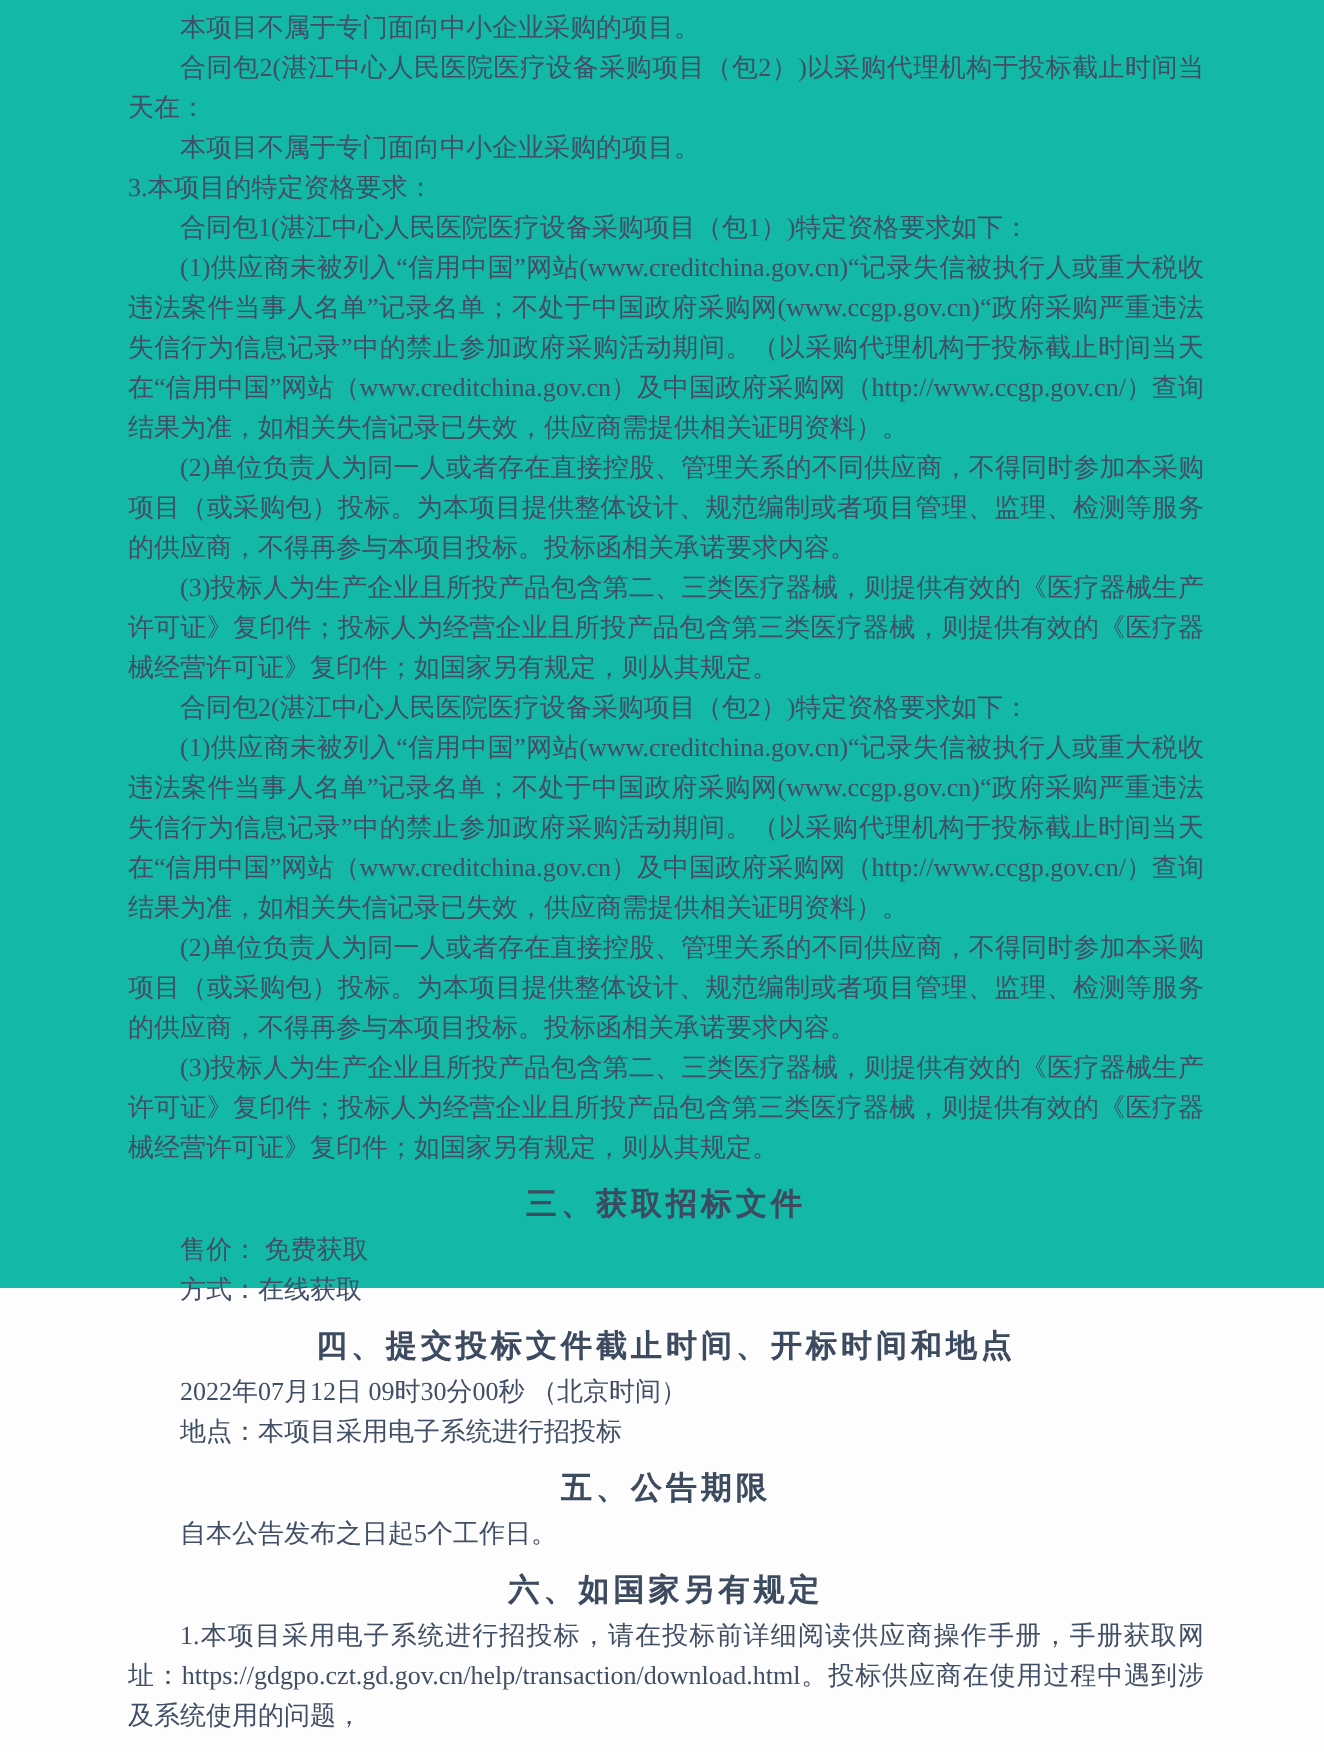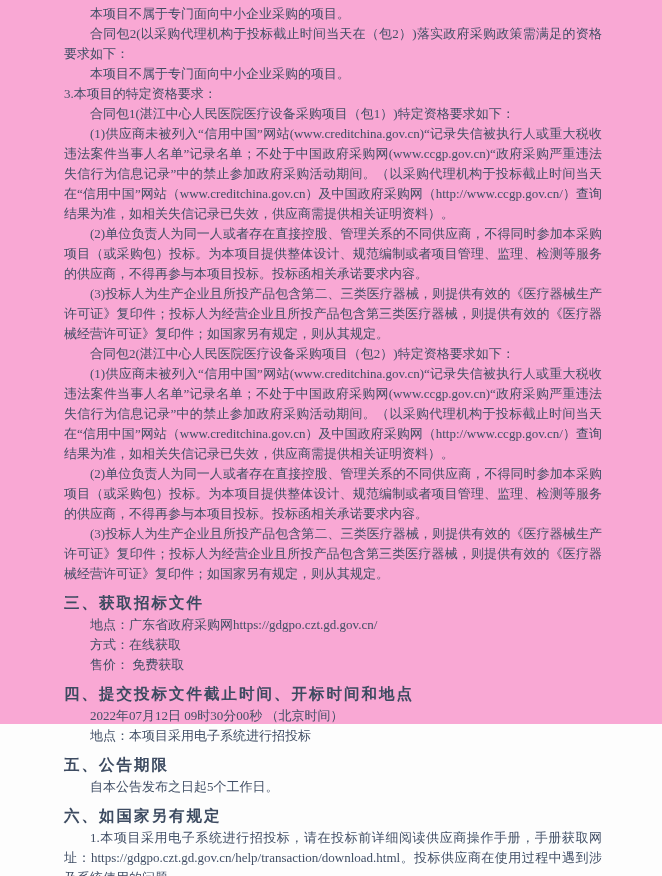--- a/index.html
+++ b/index.html
@@ -9,24 +9,24 @@
   body {
     width: 662px;
     height: 876px;
     background: #fdfdfd;
     overflow: hidden;
     font-family: "Liberation Serif", "DejaVu Serif", serif;
   }
   .doc-page {
     box-sizing: border-box;
     width: 662px;
-    height: 724px;
+    height: 644px;
     padding: 4px 60px 0 64px;
     color: #414f66;
-    background: #f9a8d4;
+    background: #14b8a6;
   }
   .doc-body {
     font-size: 13px;
     line-height: 20px;
     text-align: justify;
     text-justify: inter-ideograph;
   }
   .doc-p {
     margin: 0;
     text-indent: 2em;
@@ -36,44 +36,43 @@
     text-indent: 0;
   }
   .doc-h {
     margin: 7px 0 0 0;
     font-size: 15.5px;
     line-height: 24px;
     font-weight: bold;
     letter-spacing: 2px;
     color: #3d4b61;
     text-indent: 0;
-    text-align: left;
+    text-align: center;
   }
 </style>
 </head>
 <body style="background: rgb(253, 253, 253);">
 
 <div class="doc-page" style="color: rgb(65, 79, 102);">
   <div class="doc-body">
       <p class="doc-p">本项目不属于专门面向中小企业采购的项目。</p>
-      <p class="doc-p">合同包2(以采购代理机构于投标截止时间当天在（包2）)落实政府采购政策需满足的资格要求如下：</p>
+      <p class="doc-p">合同包2(湛江中心人民医院医疗设备采购项目（包2）)以采购代理机构于投标截止时间当天在：</p>
       <p class="doc-p">本项目不属于专门面向中小企业采购的项目。</p>
       <p class="doc-p no-indent">3.本项目的特定资格要求：</p>
       <p class="doc-p">合同包1(湛江中心人民医院医疗设备采购项目（包1）)特定资格要求如下：</p>
       <p class="doc-p">(1)供应商未被列入“信用中国”网站(www.creditchina.gov.cn)“记录失信被执行人或重大税收违法案件当事人名单”记录名单；不处于中国政府采购网(www.ccgp.gov.cn)“政府采购严重违法失信行为信息记录”中的禁止参加政府采购活动期间。（以采购代理机构于投标截止时间当天在“信用中国”网站（www.creditchina.gov.cn）及中国政府采购网（http://www.ccgp.gov.cn/）查询结果为准，如相关失信记录已失效，供应商需提供相关证明资料）。</p>
       <p class="doc-p">(2)单位负责人为同一人或者存在直接控股、管理关系的不同供应商，不得同时参加本采购项目（或采购包）投标。为本项目提供整体设计、规范编制或者项目管理、监理、检测等服务的供应商，不得再参与本项目投标。投标函相关承诺要求内容。</p>
       <p class="doc-p">(3)投标人为生产企业且所投产品包含第二、三类医疗器械，则提供有效的《医疗器械生产许可证》复印件；投标人为经营企业且所投产品包含第三类医疗器械，则提供有效的《医疗器械经营许可证》复印件；如国家另有规定，则从其规定。</p>
       <p class="doc-p">合同包2(湛江中心人民医院医疗设备采购项目（包2）)特定资格要求如下：</p>
       <p class="doc-p">(1)供应商未被列入“信用中国”网站(www.creditchina.gov.cn)“记录失信被执行人或重大税收违法案件当事人名单”记录名单；不处于中国政府采购网(www.ccgp.gov.cn)“政府采购严重违法失信行为信息记录”中的禁止参加政府采购活动期间。（以采购代理机构于投标截止时间当天在“信用中国”网站（www.creditchina.gov.cn）及中国政府采购网（http://www.ccgp.gov.cn/）查询结果为准，如相关失信记录已失效，供应商需提供相关证明资料）。</p>
       <p class="doc-p">(2)单位负责人为同一人或者存在直接控股、管理关系的不同供应商，不得同时参加本采购项目（或采购包）投标。为本项目提供整体设计、规范编制或者项目管理、监理、检测等服务的供应商，不得再参与本项目投标。投标函相关承诺要求内容。</p>
       <p class="doc-p">(3)投标人为生产企业且所投产品包含第二、三类医疗器械，则提供有效的《医疗器械生产许可证》复印件；投标人为经营企业且所投产品包含第三类医疗器械，则提供有效的《医疗器械经营许可证》复印件；如国家另有规定，则从其规定。</p>
       <h2 class="doc-h" style="color: rgb(61, 75, 97);">三、获取招标文件</h2>
-      <p class="doc-p">地点：广东省政府采购网https://gdgpo.czt.gd.gov.cn/</p>
+      <p class="doc-p">售价：&nbsp;免费获取</p>
       <p class="doc-p">方式：在线获取</p>
-      <p class="doc-p">售价：&nbsp;免费获取</p>
       <h2 class="doc-h" style="color: rgb(61, 75, 97);">四、提交投标文件截止时间、开标时间和地点</h2>
       <p class="doc-p">2022年07月12日&nbsp;09时30分00秒 （北京时间）</p>
       <p class="doc-p">地点：本项目采用电子系统进行招投标</p>
       <h2 class="doc-h" style="color: rgb(61, 75, 97);">五、公告期限</h2>
       <p class="doc-p">自本公告发布之日起5个工作日。</p>
       <h2 class="doc-h" style="color: rgb(61, 75, 97);">六、如国家另有规定</h2>
       <p class="doc-p">1.本项目采用电子系统进行招投标，请在投标前详细阅读供应商操作手册，手册获取网址：https://gdgpo.czt.gd.gov.cn/help/transaction/download.html。投标供应商在使用过程中遇到涉及系统使用的问题，</p>
     </div>
 </div>
 

